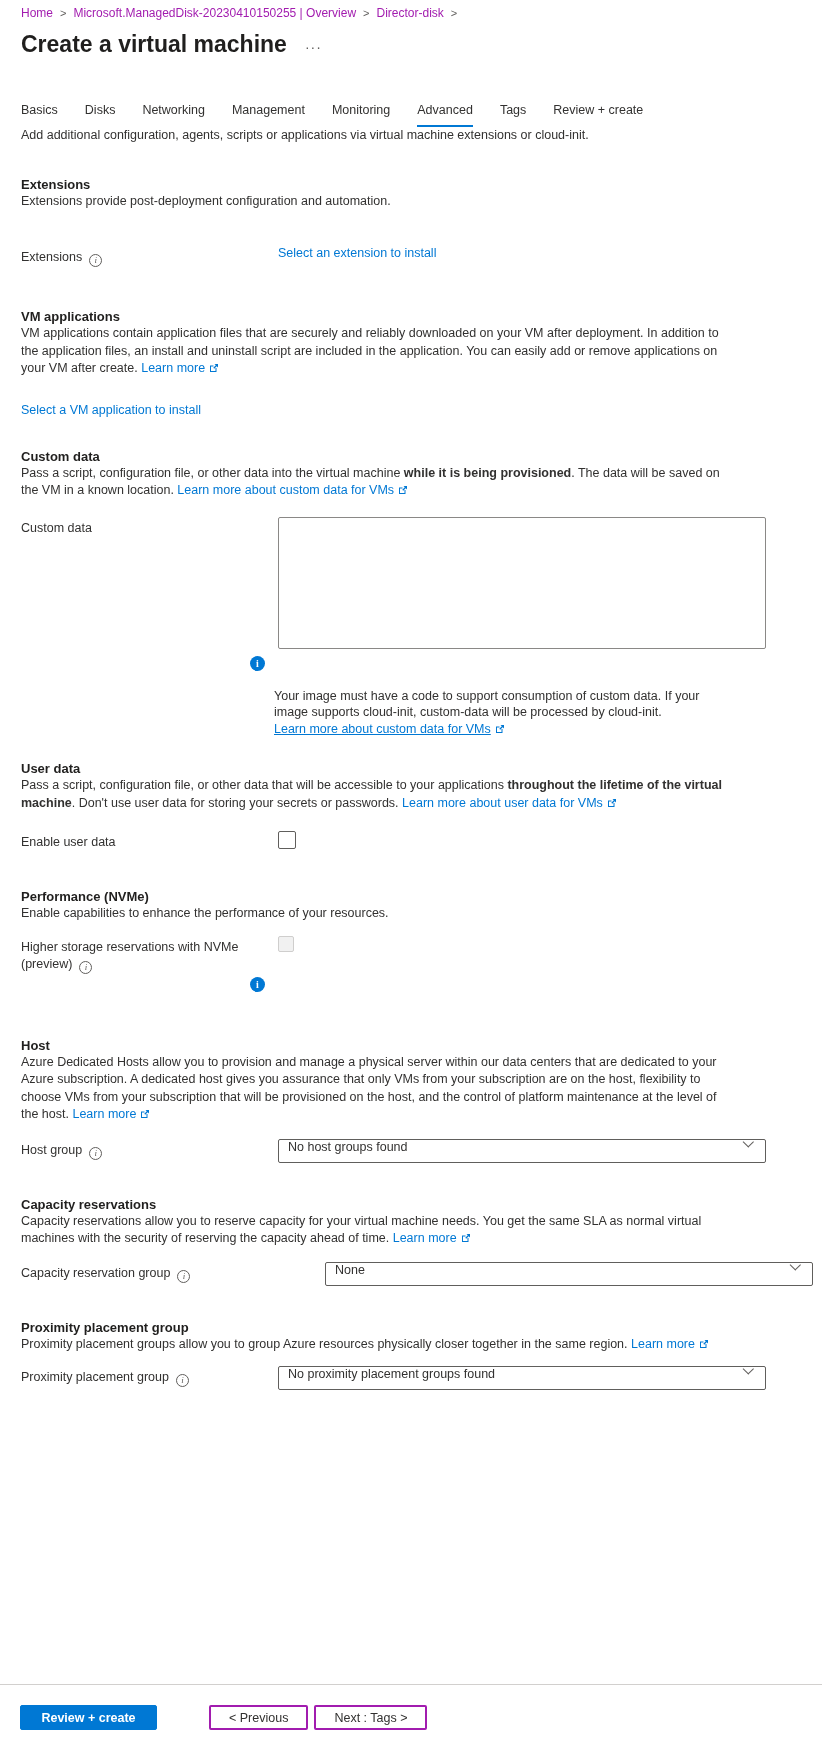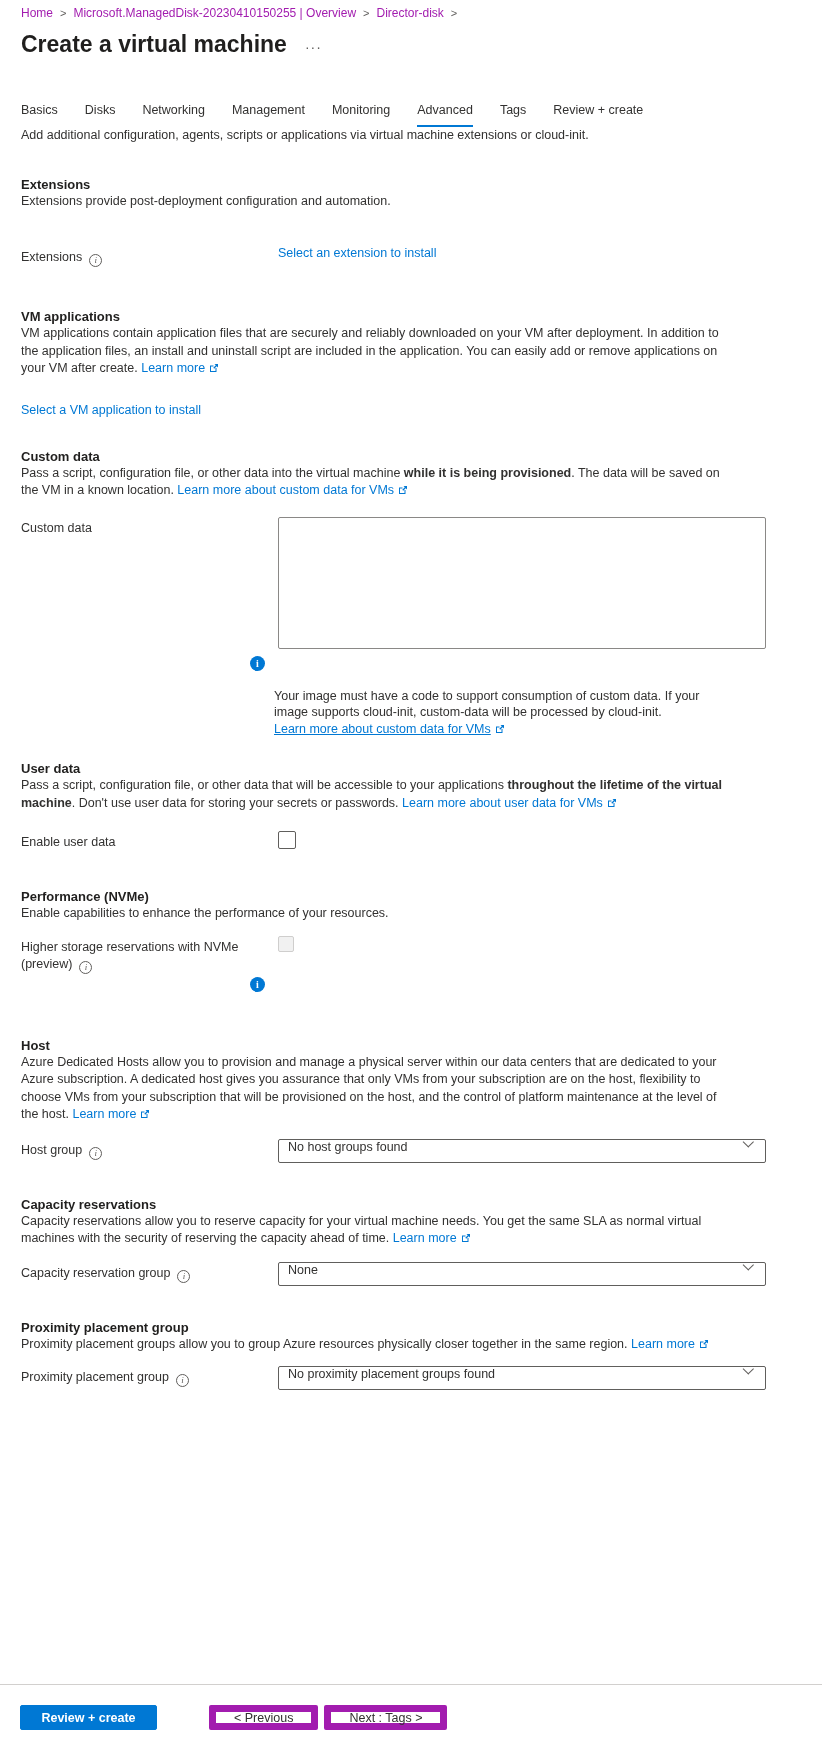--- a/index.html
+++ b/index.html
@@ -87,34 +87,34 @@
   .mt-ud-r  { margin-top:19px; }
   .mt-nv-h  { margin-top:38px; }
   .mt-nv-d  { margin-top:14px; }
   .mt-nv-r  { margin-top:13px; }
   .mt-nv-i  { margin-top:3px; }
   .mt-ho-h  { margin-top:46px; }
   .mt-ho-d  { margin-top:14px; }
   .mt-ho-r  { margin-top:15px; }
   .mt-ca-h  { margin-top:34px; }
   .mt-ca-d  { margin-top:14px; }
-  .mt-ca-r  { margin-top:14px; }
+  .mt-ca-r  { margin-top:14px;gap:47px; }
   .mt-pr-h  { margin-top:34px; }
   .mt-pr-d  { margin-top:14px; }
   .mt-pr-r  { margin-top:13px; }
 
   
   .footer {
     position:absolute; left:0; right:0; top:1684px; border-top:1px solid #d2d0ce;
     padding:20px 0 0 20px; display:flex; align-items:center; background:#fff;
   }
   .btn { height:25px; border-radius:2px; font-size:12.5px; display:flex; align-items:center;
     justify-content:center; cursor:pointer; font-family:"Liberation Sans", sans-serif; }
   .btn-primary { background:#0078d4; color:#fff; font-weight:bold; width:137px; border:1px solid #0078d4; }
-  .btn-secondary { background:#fff; color:#323130; border:7px solid #a21caf; padding:0 18px; }
+  .btn-secondary { background:#fff; color:#323130; border:2px solid #a21caf; padding:0 18px; }
   .btn-prev { margin-left:52px; }
   .btn-next { margin-left:6px; }
 </style>
 </head>
 <body>
 
 <div class="content">
 
   
   <div class="breadcrumb">

